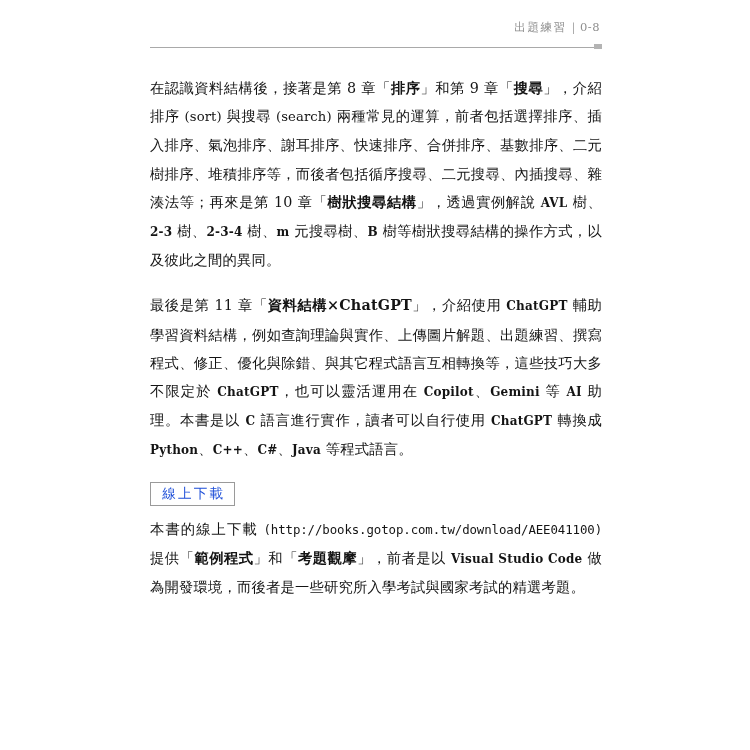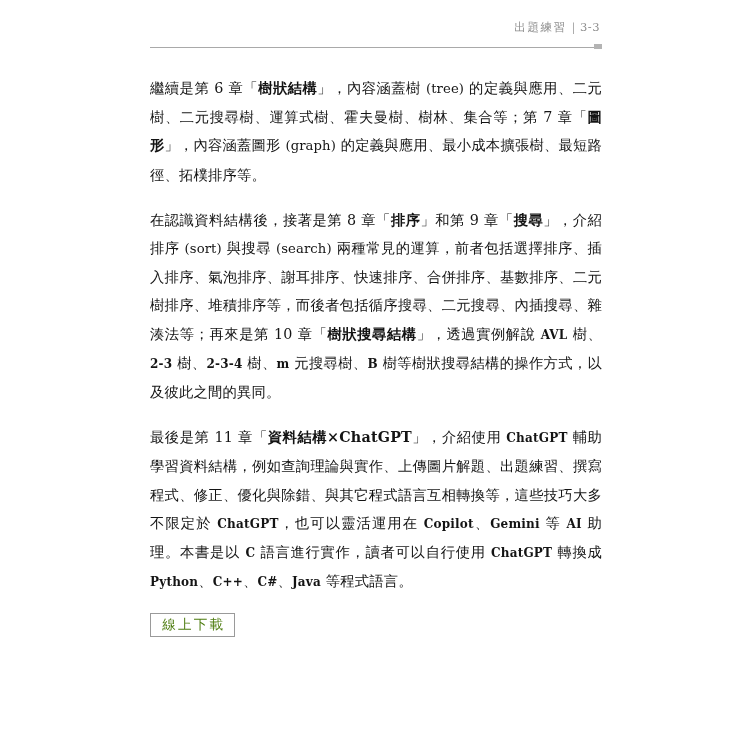--- a/index.html
+++ b/index.html
@@ -106,47 +106,47 @@
     letter-spacing: -0.1px;
   }
 
   
   .sec-head {
     display: inline-block;
     border: 1px solid #9a9a9a;
     padding: 2px 9px 3px 9px;
     font-size: 13.6px;
     line-height: 17px;
-    color: #4d7c0f;
+    color: #1d4ed8;
     letter-spacing: 2.2px;
     text-indent: 2.2px;
     background: #ffffff;
     margin: 0;
     font-weight: normal;
   }
   .sec-block { margin-top: 14px; margin-bottom: 9px; }
 </style>
 </head>
 <body>
 
 <div class="page">
 
   <div class="runhead">
-    <span>出題練習</span><span class="sep">｜</span><span class="folio">3-3</span>
+    <span>出題練習</span><span class="sep">｜</span><span class="folio">0-8</span>
   </div>
 
   <div class="rule-wrap">
     <div class="rule"></div>
     <div class="rule-cap"></div>
   </div>
 
   <div class="content">
 
-    <p class="para"><span>繼續是第 6 章「</span><span class="bold">樹狀結構</span><span>」，內容涵蓋樹 </span><span class="lat">(tree)</span><span> 的定義與應用、二元樹、二元搜尋樹、運算式樹、霍夫曼樹、樹林、集合等；第 7 章「</span><span class="bold">圖形</span><span>」，內容涵蓋圖形 </span><span class="lat">(graph)</span><span> 的定義與應用、最小成本擴張樹、最短路徑、拓樸排序等。</span></p>
     <p class="para"><span>在認識資料結構後，接著是第 8 章「</span><span class="bold">排序</span><span>」和第 9 章「</span><span class="bold">搜尋</span><span>」，介紹排序 </span><span class="lat">(sort)</span><span> 與搜尋 </span><span class="lat">(search)</span><span> 兩種常見的運算，前者包括選擇排序、插入排序、氣泡排序、謝耳排序、快速排序、合併排序、基數排序、二元樹排序、堆積排序等，而後者包括循序搜尋、二元搜尋、內插搜尋、雜湊法等；再來是第 10 章「</span><span class="bold">樹狀搜尋結構</span><span>」，透過實例解說 </span><span class="lat-b">AVL</span><span> 樹、</span><span class="lat-b">2-3</span><span> 樹、</span><span class="lat-b">2-3-4</span><span> 樹、</span><span class="lat-b">m</span><span> 元搜尋樹、</span><span class="lat-b">B</span><span> 樹等樹狀搜尋結構的操作方式，以及彼此之間的異同。</span></p>
     <p class="para"><span>最後是第 11 章「</span><span class="bold">資料結構×ChatGPT</span><span>」，介紹使用 </span><span class="lat-b">ChatGPT</span><span> 輔助學習資料結構，例如查詢理論與實作、上傳圖片解題、出題練習、撰寫程式、修正、優化與除錯、與其它程式語言互相轉換等，這些技巧大多不限定於 </span><span class="lat-b">ChatGPT</span><span>，也可以靈活運用在 </span><span class="lat-b">Copilot</span><span>、</span><span class="lat-b">Gemini</span><span> 等 </span><span class="lat-b">AI</span><span> 助理。本書是以 </span><span class="lat-b">C</span><span> 語言進行實作，讀者可以自行使用 </span><span class="lat-b">ChatGPT</span><span> 轉換成 </span><span class="lat-b">Python</span><span>、</span><span class="lat-b">C++</span><span>、</span><span class="lat-b">C#</span><span>、</span><span class="lat-b">Java</span><span> 等程式語言。</span></p>
 
     <div class="sec-block">
       <div class="sec-head">線上下載</div>
     </div>
+    <p class="para"><span>本書的線上下載 </span><span class="mono">(http://books.gotop.com.tw/download/AEE041100)</span><span> 提供「</span><span class="bold">範例程式</span><span>」和「</span><span class="bold">考題觀摩</span><span>」，前者是以 </span><span class="lat-b">Visual Studio Code</span><span> 做為開發環境，而後者是一些研究所入學考試與國家考試的精選考題。</span></p>
 
   </div>
 </div>
 
 </body></html>

